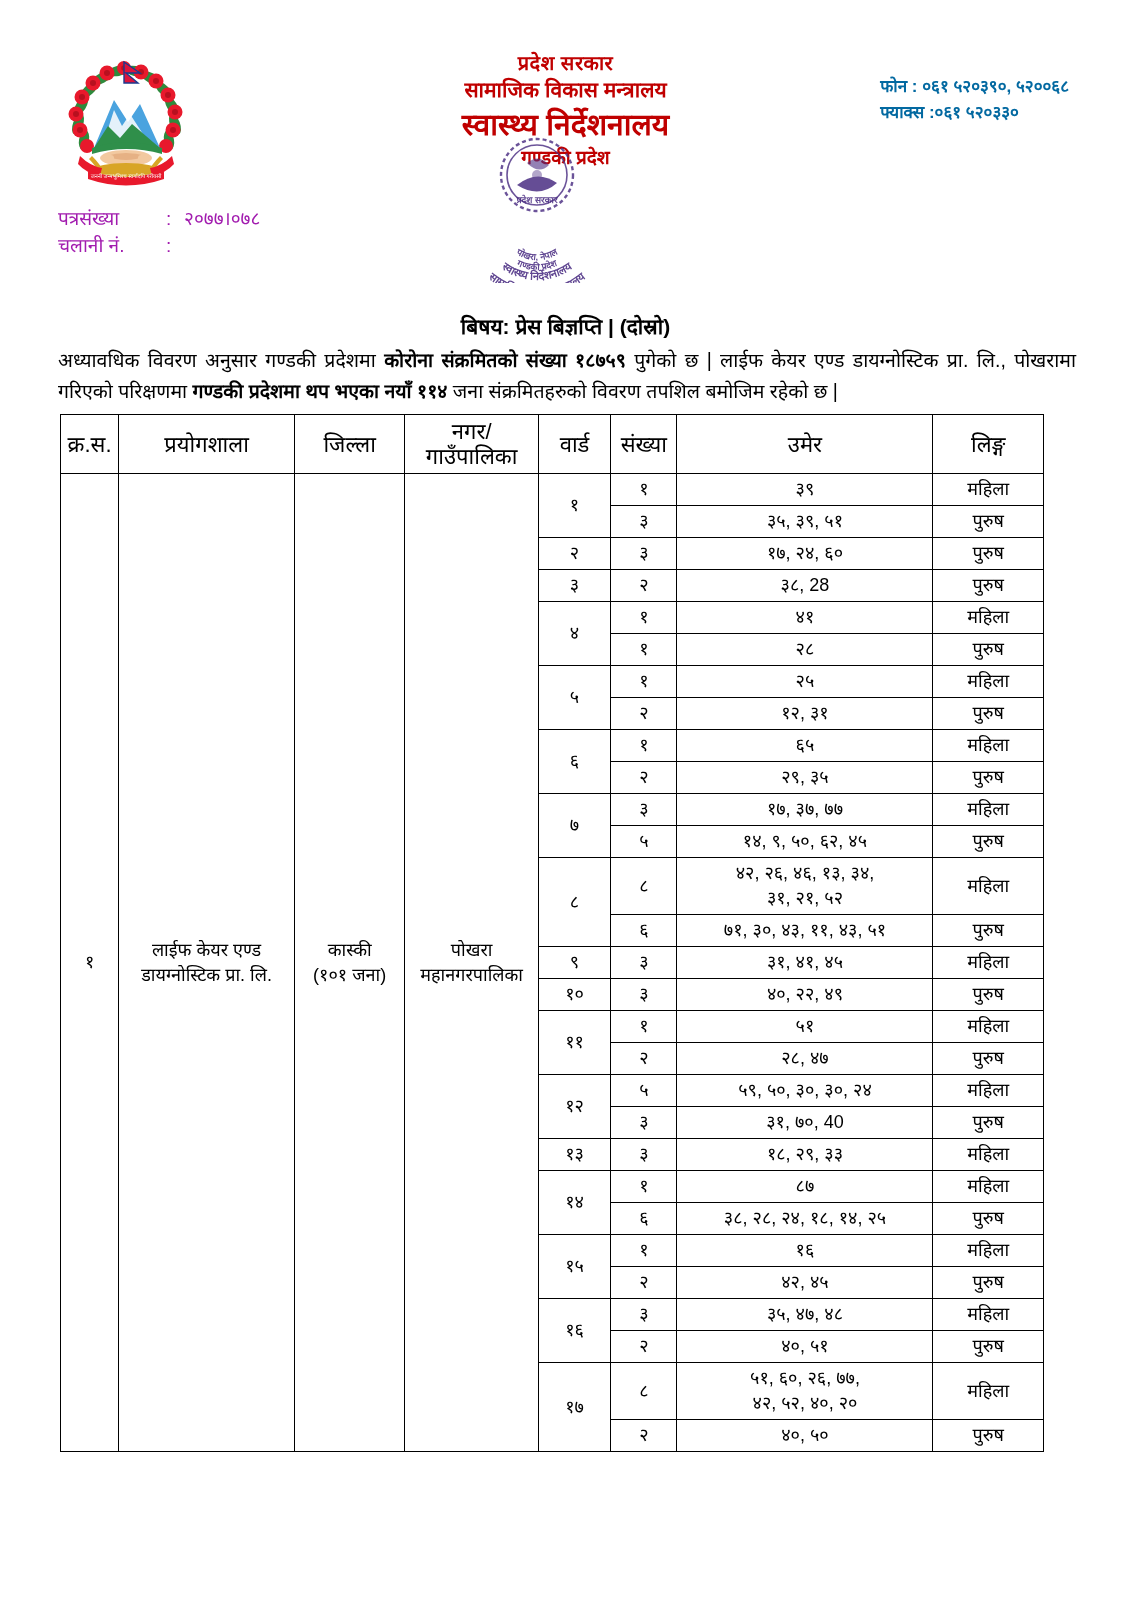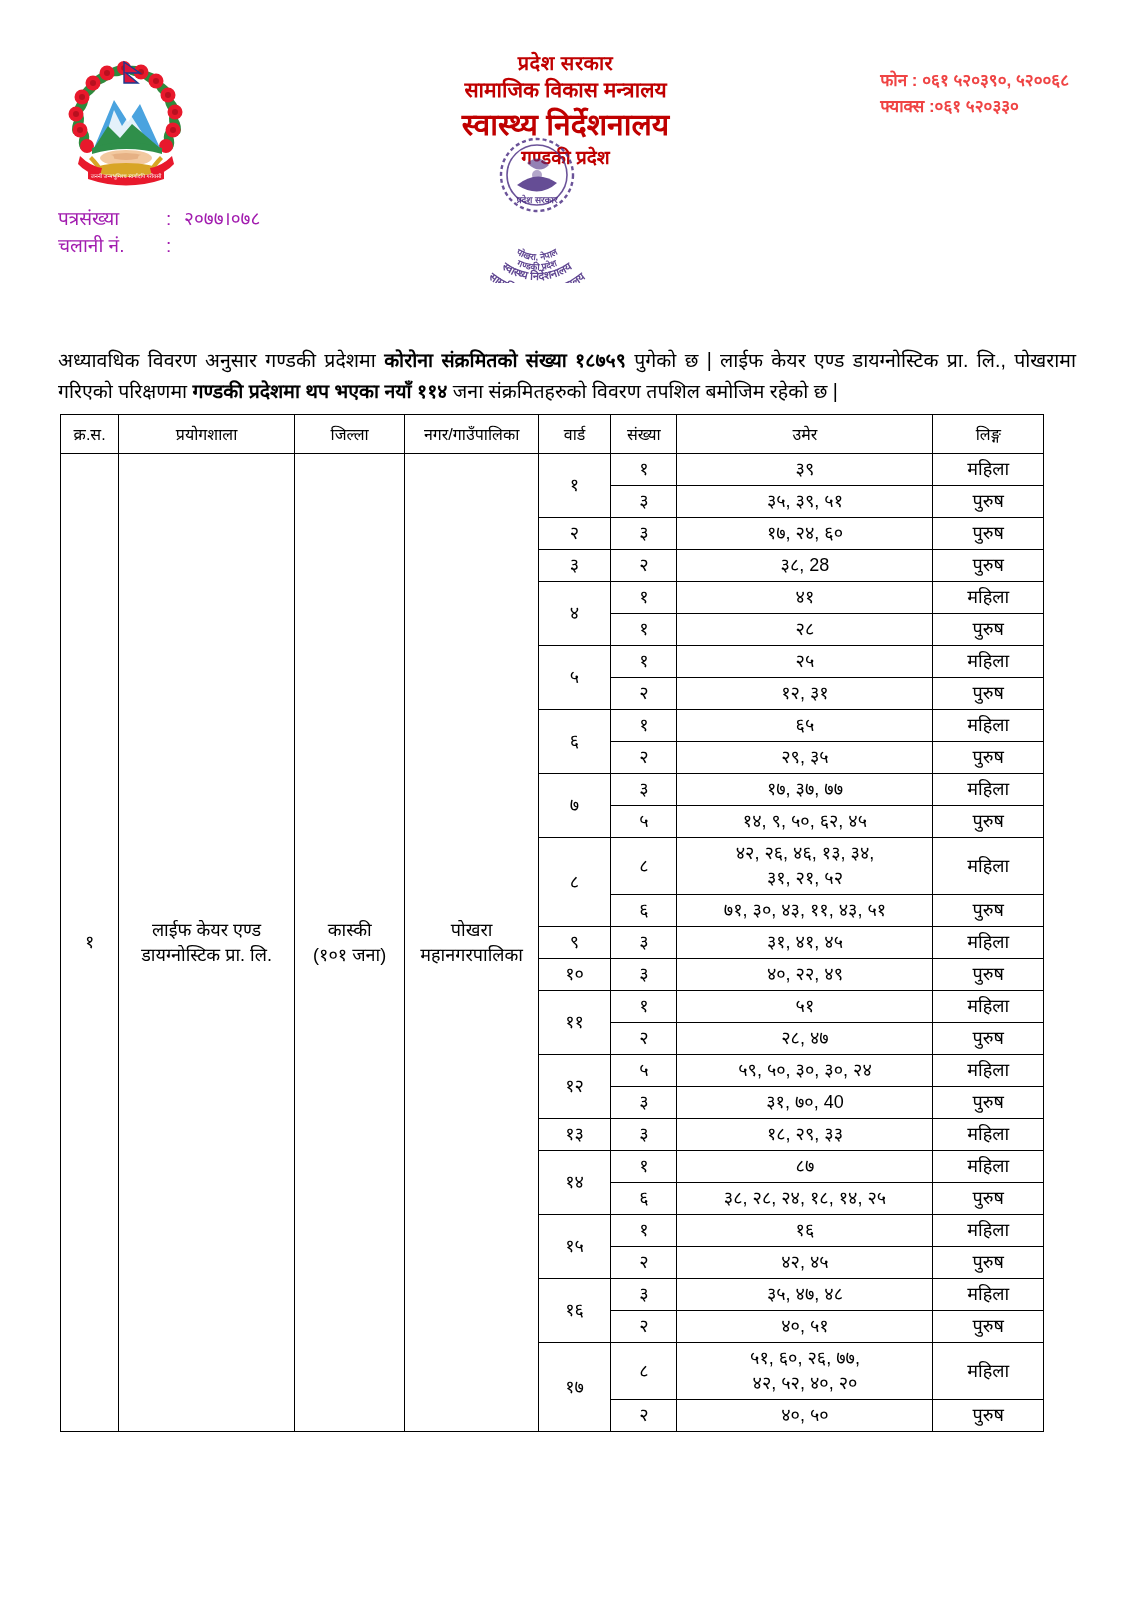--- a/index.html
+++ b/index.html
@@ -58,22 +58,22 @@
   }
   .orghead .l1 { font-size: 20px; font-weight: 700; letter-spacing: .5px; line-height: 26px; }
   .orghead .l2 { font-size: 21px; font-weight: 700; line-height: 28px; }
   .orghead .l3 { font-size: 30px; font-weight: 700; line-height: 40px; margin-top: 1px; }
   .orghead .l4 { font-size: 19px; font-weight: 700; line-height: 26px; }
   .orghead .l5 { font-size: 19px; font-weight: 700; line-height: 26px; }
 
   .contact {
     position: absolute;
     right: 62px;
-    top: 68px;
-    color: #ef4444;
+    top: 74px;
+    color: #0369a1;
     font-size: 17px;
     line-height: 26px;
     text-align: left;
     font-family: "Liberation Sans", sans-serif;
     font-weight: 700;
     white-space: nowrap;
   }
 
   
   .stamp {
@@ -123,21 +123,21 @@
   }
   table.main th, table.main td {
     border: 1px solid #000;
     text-align: center;
     vertical-align: middle;
     font-size: 18px;
     padding: 3px 2px;
     line-height: 25px;
     font-weight: 400;
   }
-  table.main th { font-size: 16px; height: 30px; padding: 4px 2px; }
+  table.main th { font-size: 22px; height: 30px; padding: 4px 2px; }
   td.age { line-height: 27px; }
   td.vmid { vertical-align: middle; }
   .c-sn    { width: 58px; }
   .c-lab   { width: 175px; }
   .c-dist  { width: 110px; }
   .c-muni  { width: 133px; }
   .c-ward  { width: 72px; }
   .c-count { width: 66px; }
   .c-age   { width: 255px; }
   .c-sex   { width: 110px; }
@@ -280,20 +280,21 @@
           <text font-size="11"><textPath href="#arcB1" startOffset="50%" text-anchor="middle">सामाजिक विकास मन्त्रालय</textPath></text>
           <text font-size="11"><textPath href="#arcB3" startOffset="50%" text-anchor="middle">स्वास्थ्य निर्देशनालय</textPath></text>
           <text font-size="9"><textPath href="#arcB4" startOffset="50%" text-anchor="middle">गण्डकी प्रदेश</textPath></text>
           <text font-size="9"><textPath href="#arcB5" startOffset="50%" text-anchor="middle">पोखरा, नेपाल</textPath></text>
           <text x="105" y="70" font-size="9" text-anchor="middle">प्रदेश सरकार</text>
         </g>
       </svg>
     </div>
   </div>
 
+  <div class="subject">बिषय: प्रेस बिज्ञप्ति  |  (दोस्रो)</div>
 
   <div class="body-text">
     <span>अध्यावधिक विवरण अनुसार गण्डकी प्रदेशमा </span><b>कोरोना संक्रमितको संख्या १८७५९</b><span> पुगेको छ | लाईफ केयर एण्ड डायग्नोस्टिक प्रा. लि., पोखरामा गरिएको परिक्षणमा </span><b>गण्डकी  प्रदेशमा थप भएका नयाँ ११४</b><span> जना संक्रमितहरुको विवरण तपशिल बमोजिम रहेको छ |</span>
   </div>
 
   <div class="table-wrap">
     <table class="main">
       <colgroup>
         <col class="c-sn">
           <col class="c-lab">

